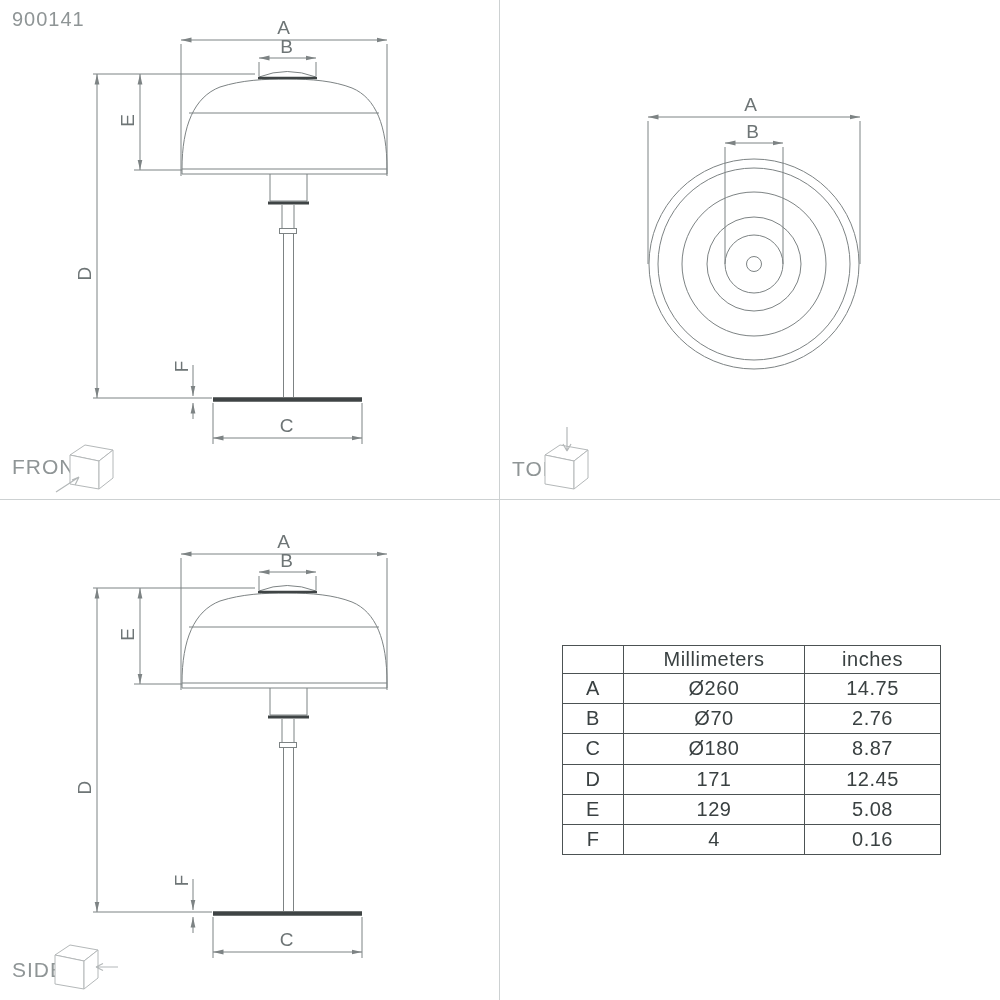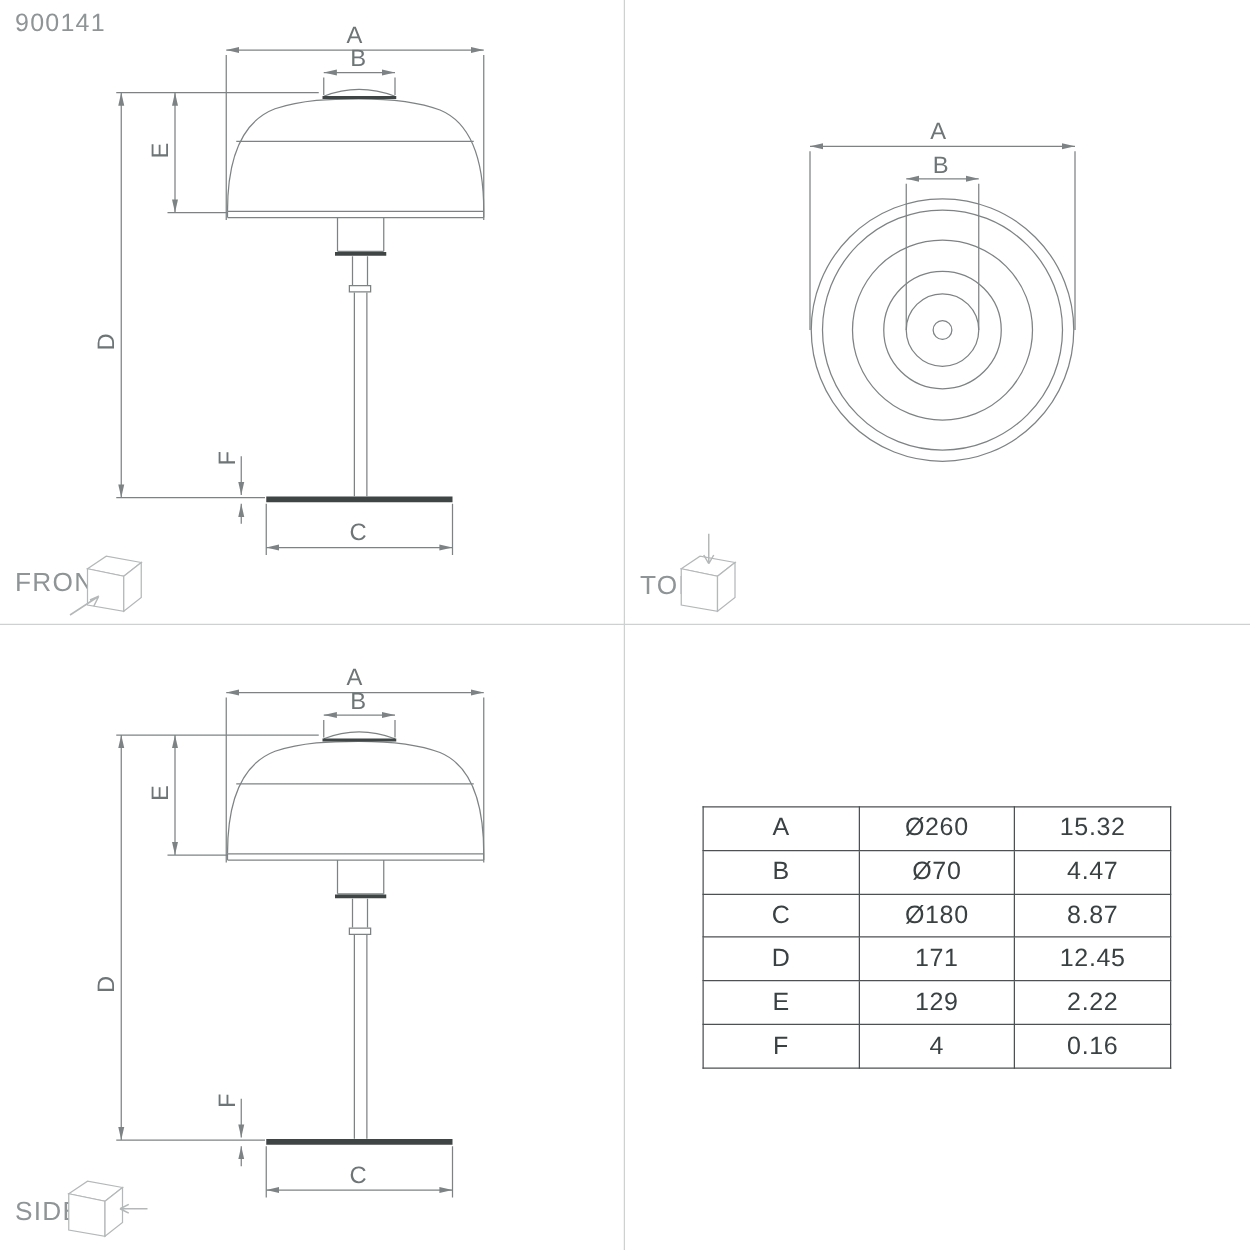--- a/index.html
+++ b/index.html
@@ -213,44 +213,49 @@
       <polygon points="15,20 44,26 44,54 15,49"></polygon>
       <polygon points="44,26 58,15 58,43 44,54"></polygon>
     </g>
     <g stroke="#b4b8b9" stroke-width="1.2" fill="none">
       <path d="M78,32 L56,32 M56,32 L63,28.5 M56,32 L63,35.5"></path>
     </g>
   </svg>
 
   <table id="spec-table">
     <tbody>
+      <tr class="hdr">
+        <td class="c-key"></td>
+        <td class="c-mm">Millimeters</td>
+        <td class="c-in">inches</td>
+      </tr>
       <tr>
         <td>A</td>
         <td>Ø260</td>
-        <td>15.32</td>
+        <td>14.75</td>
       </tr>
       <tr>
         <td>B</td>
         <td>Ø70</td>
-        <td>4.47</td>
+        <td>2.76</td>
       </tr>
       <tr>
         <td>C</td>
         <td>Ø180</td>
         <td>8.87</td>
       </tr>
       <tr>
         <td>D</td>
         <td>171</td>
         <td>12.45</td>
       </tr>
       <tr>
         <td>E</td>
         <td>129</td>
-        <td>2.22</td>
+        <td>5.08</td>
       </tr>
       <tr>
         <td>F</td>
         <td>4</td>
         <td>0.16</td>
       </tr>
     </tbody>
   </table>
 
 </div>

